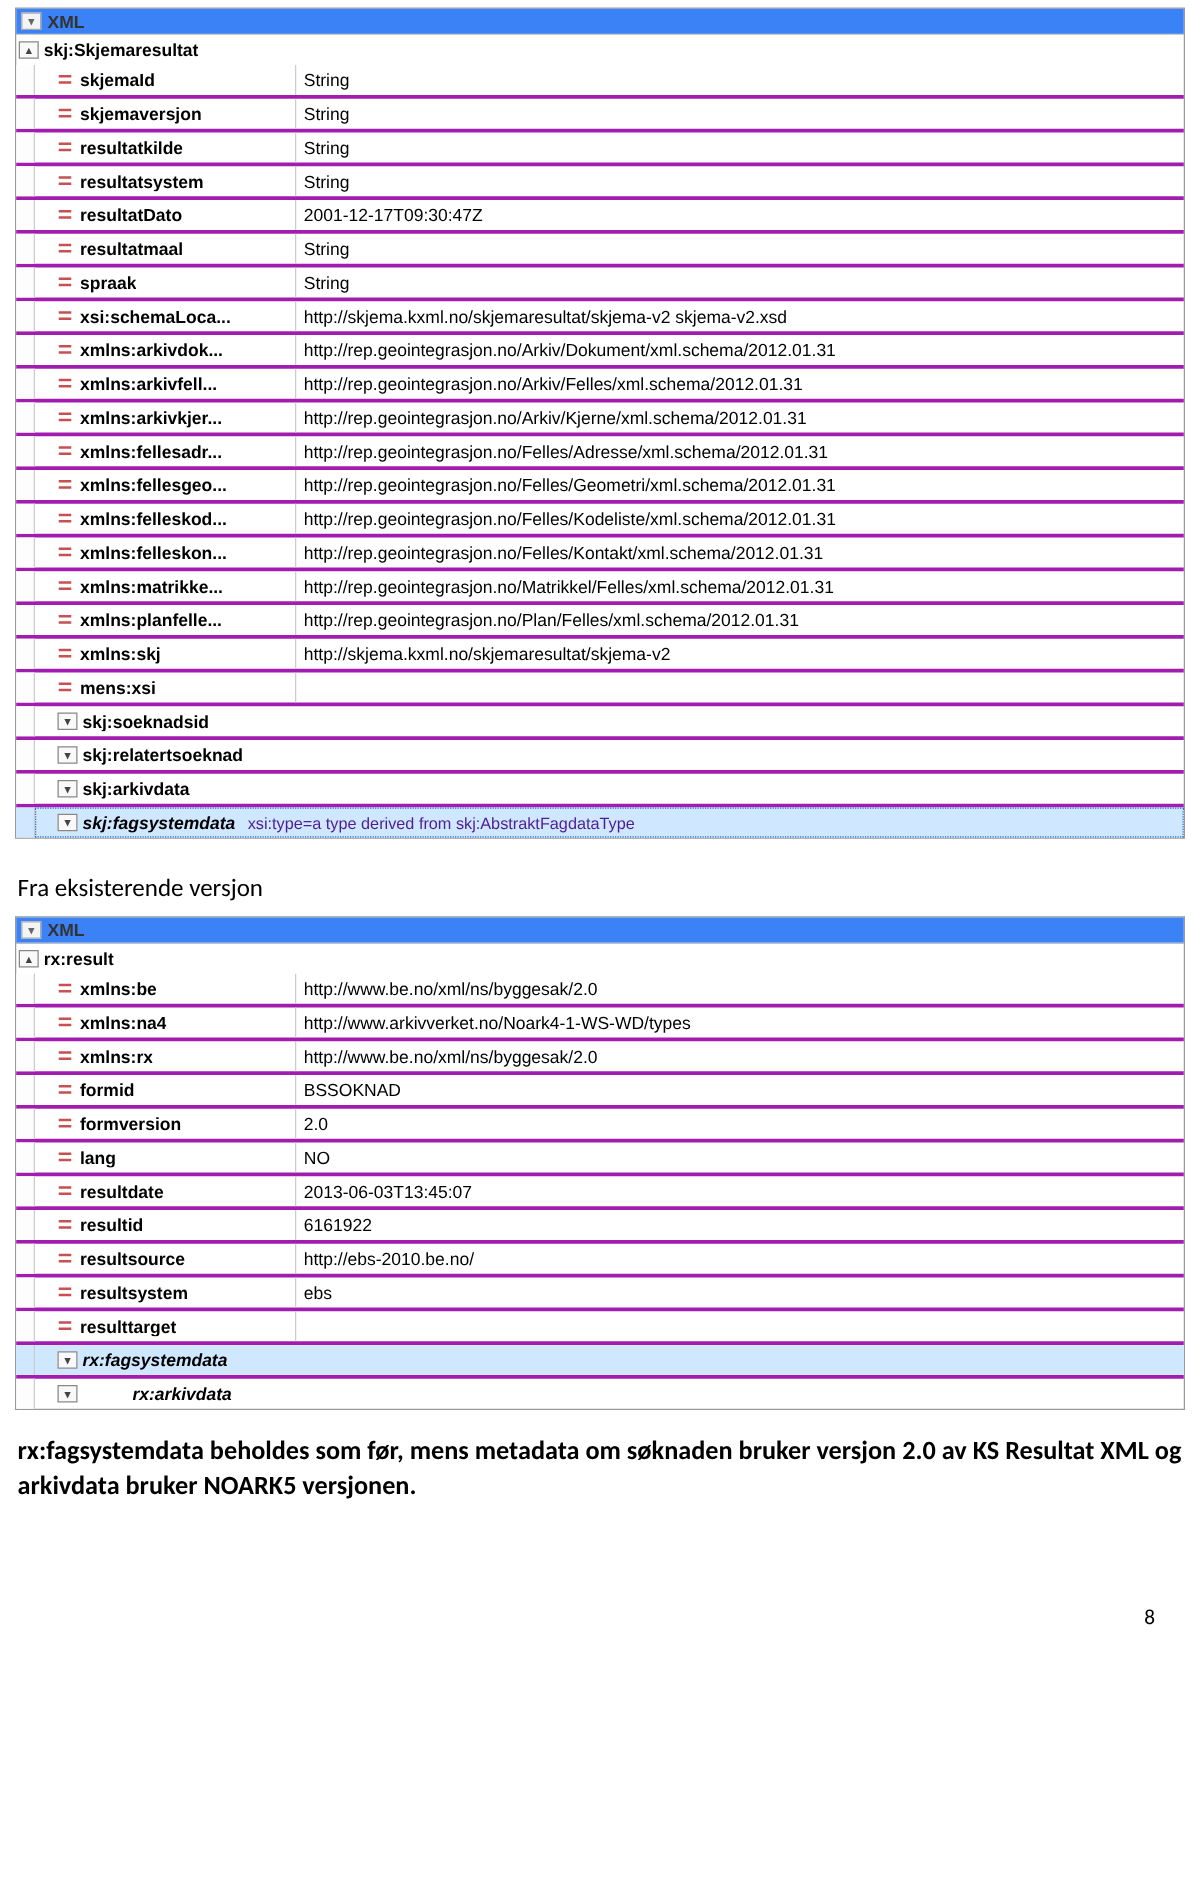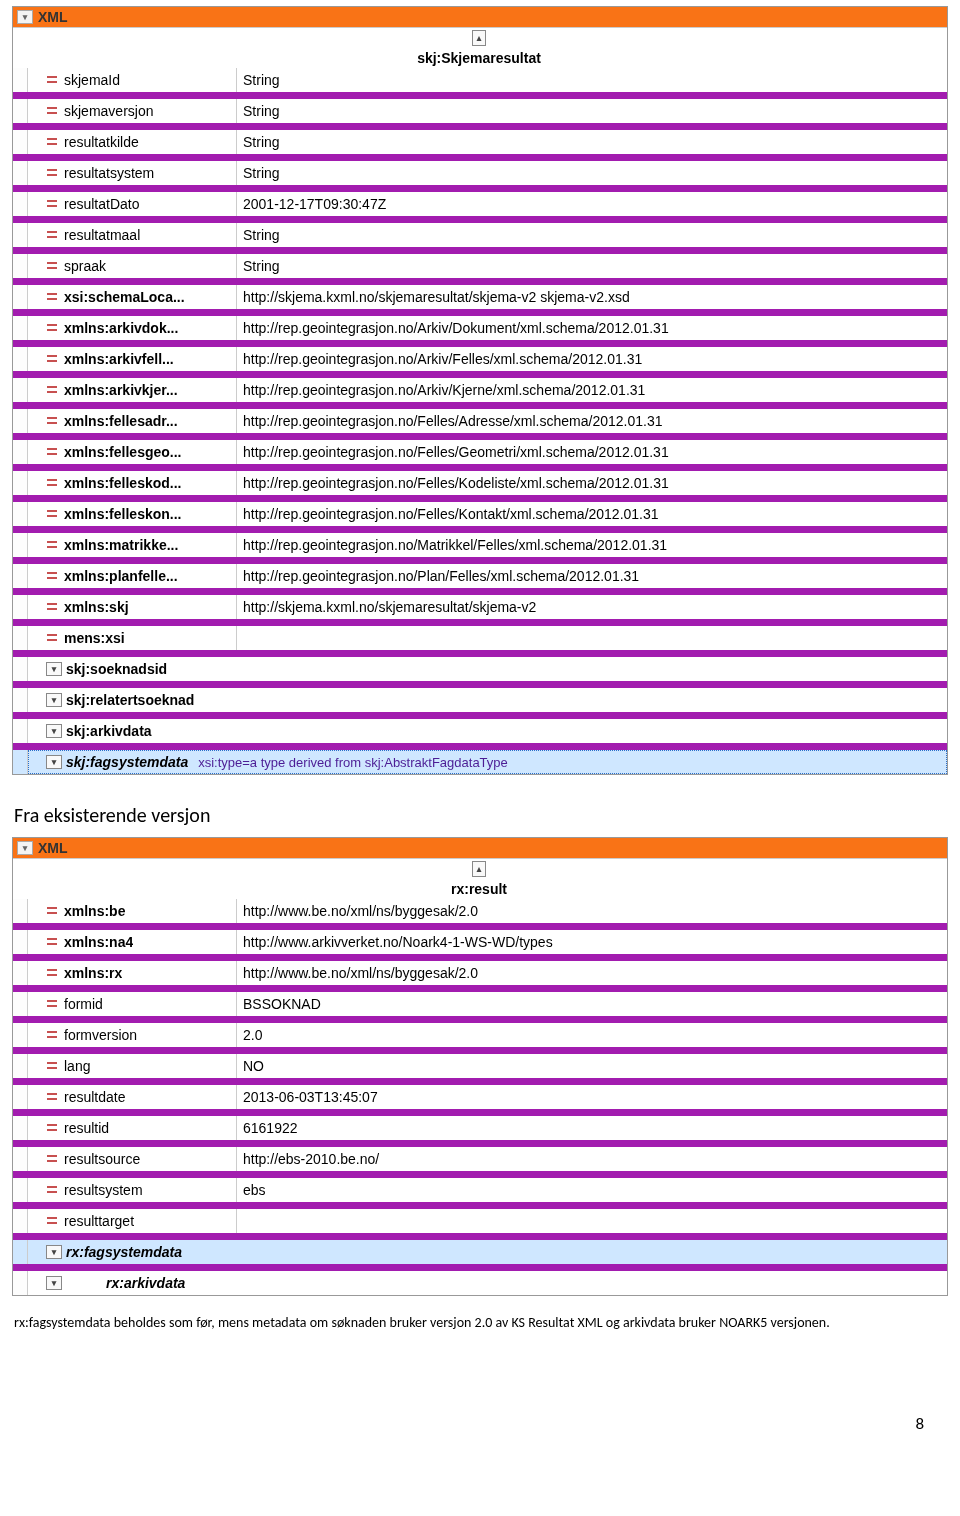--- a/index.html
+++ b/index.html
@@ -15,33 +15,33 @@
     border: 1px solid #999;
     margin: 6px 12px;
     background: #fff;
   }
   .panel-header {
     display: flex;
     align-items: center;
     gap: 5px;
     padding: 2px 4px;
     border-bottom: 1px solid #ccc;
-    background: #f97316;
+    background: #3b82f6;
   }
   .panel-header .label {
     font-weight: bold;
     color: #333;
   }
   .tree {
     width: 100%;
   }
   .row {
     display: flex;
     align-items: stretch;
-    border-top: 7px solid #a21caf;
+    border-top: 3px solid #a21caf;
     min-height: 24px;
   }
   .row:first-child {
     border-top: none;
   }
   .gutter {
     width: 14px;
     flex: 0 0 14px;
     border-right: 1px solid #ccc;
     background: #fdfdfd;
@@ -57,26 +57,27 @@
   .name-cell {
     flex: 0 0 186px;
     display: flex;
     align-items: center;
     gap: 4px;
     padding: 2px 4px 2px 2px;
     border-right: 1px solid #ccc;
     overflow: hidden;
     white-space: nowrap;
   }
-  .name-cell.lvl0 { padding-left: 2px; flex-direction: column; }
+  .name-cell.lvl0 { padding-left: 2px; }
   .name-cell.lvl1 { padding-left: 18px; }
   .name-cell .txt {
     color: #000;
     overflow: hidden;
     text-overflow: ellipsis;
+    font-weight: bold;
   }
   .name-cell .txt.bold { font-weight: bold; }
   .name-cell .txt.italic { font-style: italic; }
   .value-cell {
     flex: 1;
     padding: 2px 6px;
     display: flex;
     align-items: center;
     white-space: nowrap;
     overflow: hidden;
@@ -96,23 +97,24 @@
     outline: 1px dotted #2a6fc9;
     outline-offset: -1px;
   }
   .caption {
     font-family: Calibri, sans-serif;
     font-size: 20px;
     margin: 28px 14px 10px 14px;
   }
   .para {
     font-family: Calibri, sans-serif;
-    font-size: 14px;
+    font-size: 21px;
     margin: 18px 14px 40px 14px;
     line-height: 1.35;
+    font-weight: bold;
   }
   .pagenum {
     font-family: Calibri, sans-serif;
     font-size: 17px;
     position: relative;
     text-align: right;
     padding-right: 36px;
     margin-top: 80px;
   }
   

